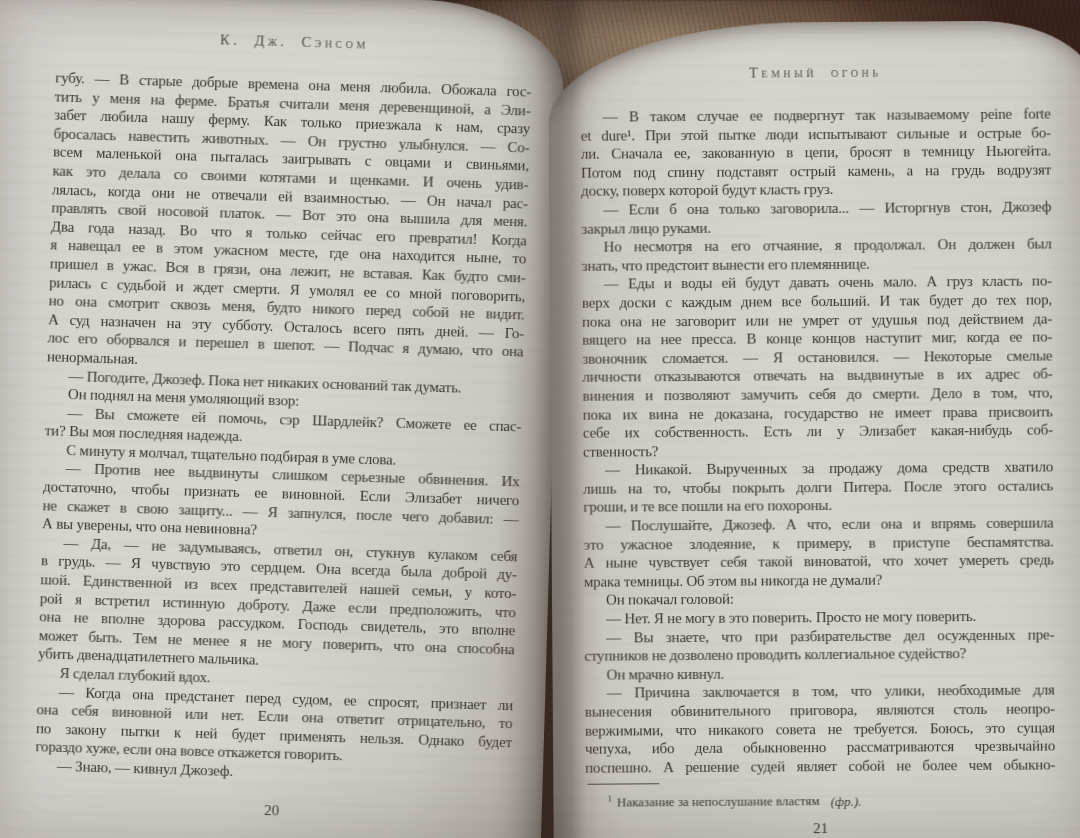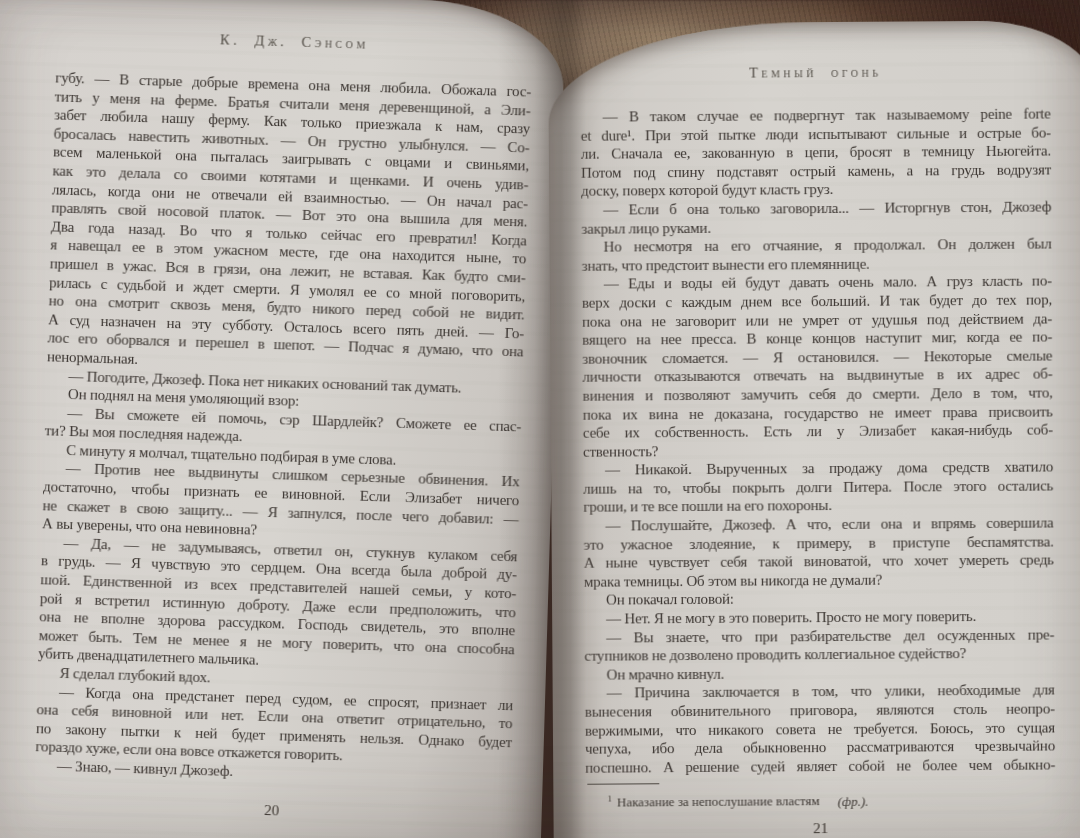--- a/index.html
+++ b/index.html
@@ -60,21 +60,21 @@
     text-align:justify;text-align-last:justify;white-space:nowrap;
   }
   .line{white-space:normal;}
   .line.e{text-align-last:left;}
   .line.p{text-indent:22px;}
   .pagenum{text-align:center;font-size:15px;color:#413b36;margin-top:20px;}
   #right-page .pagenum{margin-top:10px;}
   .fn-rule{width:72px;border-top:1.3px solid #4c4741;margin:7px 0 6px 2px;height:0;}
   .footnote{font-size:13px;color:#3f3a35;padding-left:22px;line-height:16px;}
   .footnote sup{font-size:9px;margin-right:5px;}
-  .footnote em{margin-left:18px;font-style:italic;}
+  .footnote em{margin-left:11px;font-style:italic;}
   
   #gutter{
     position:absolute;left:498px;top:0;width:140px;height:838px;z-index:6;pointer-events:none;
     background:linear-gradient(90deg,
       rgba(70,60,54,0) 0%, rgba(70,60,54,.14) 26%, rgba(52,44,39,.34) 45%,
       rgba(52,44,39,.30) 52%, rgba(110,100,92,.14) 63%, rgba(140,132,124,.05) 75%, rgba(0,0,0,0) 100%);
   }
   #vignette{
     position:absolute;inset:0;z-index:7;pointer-events:none;
     box-shadow:inset 0 -26px 70px rgba(55,44,38,.16), inset 0 18px 40px rgba(55,44,38,.10);

